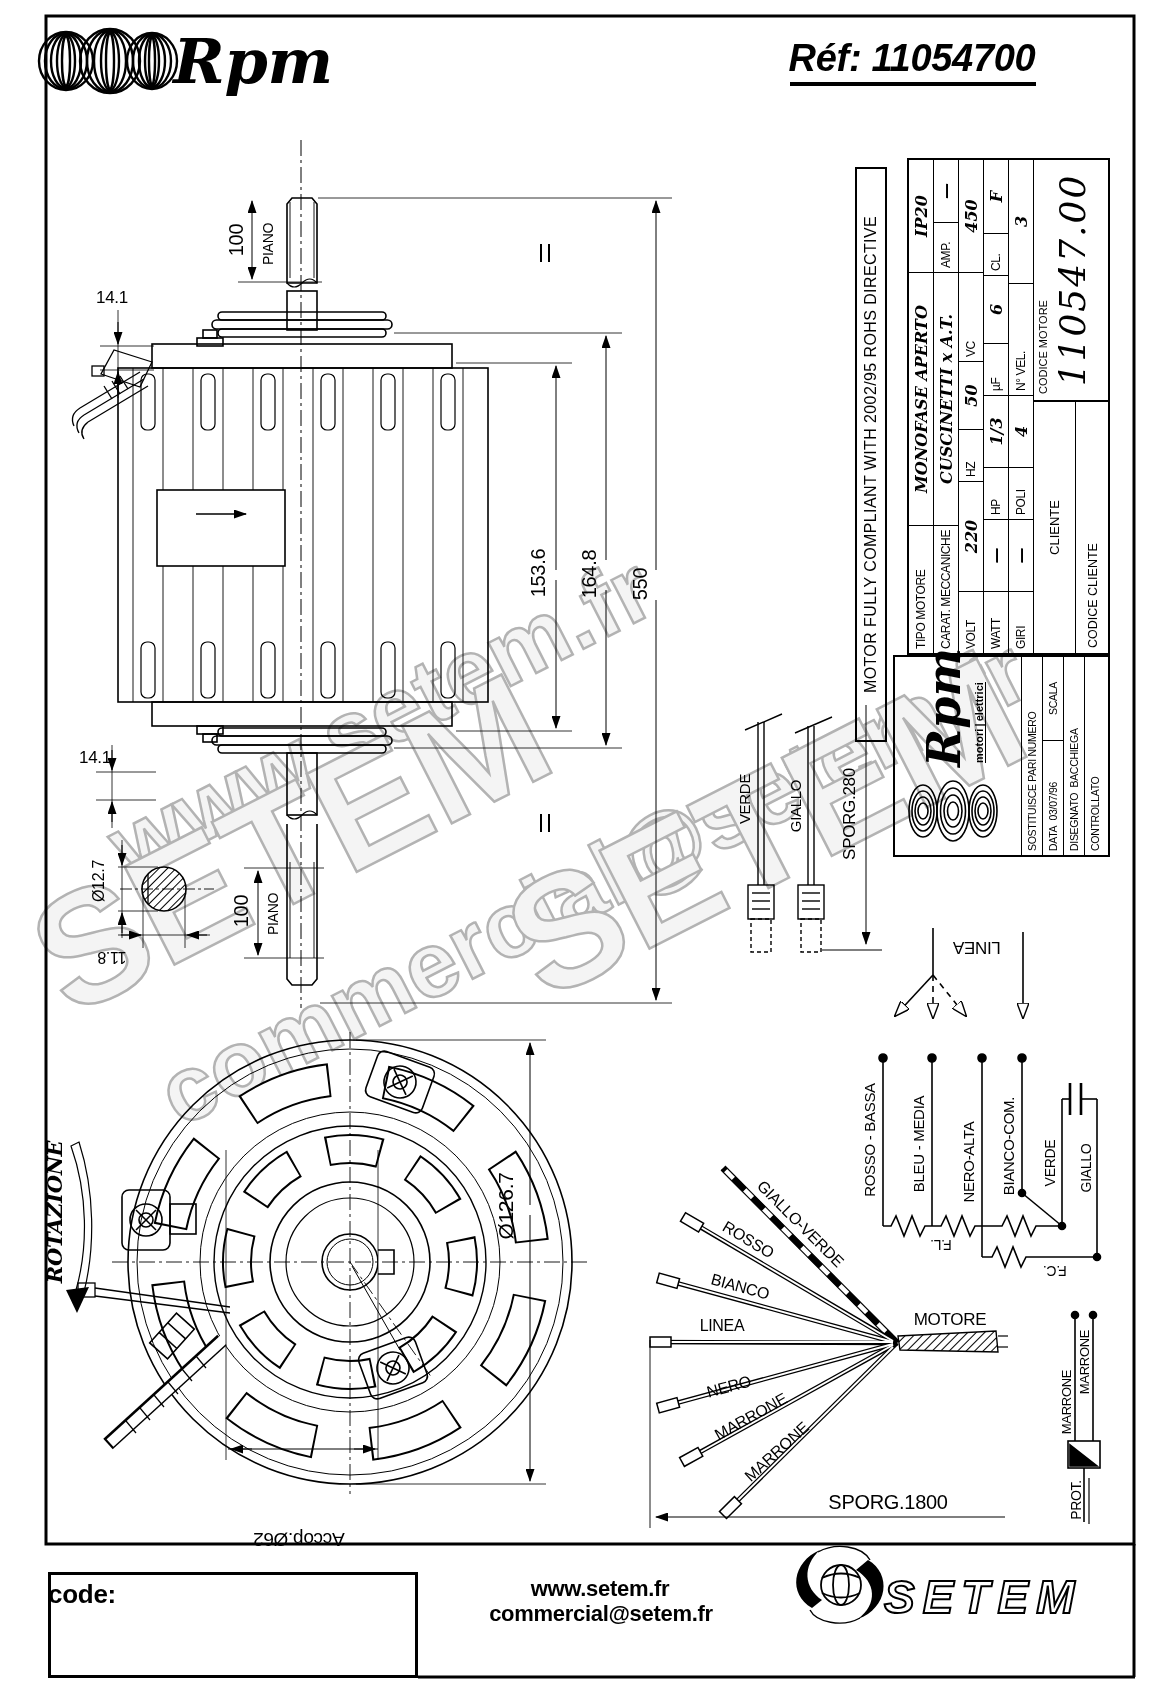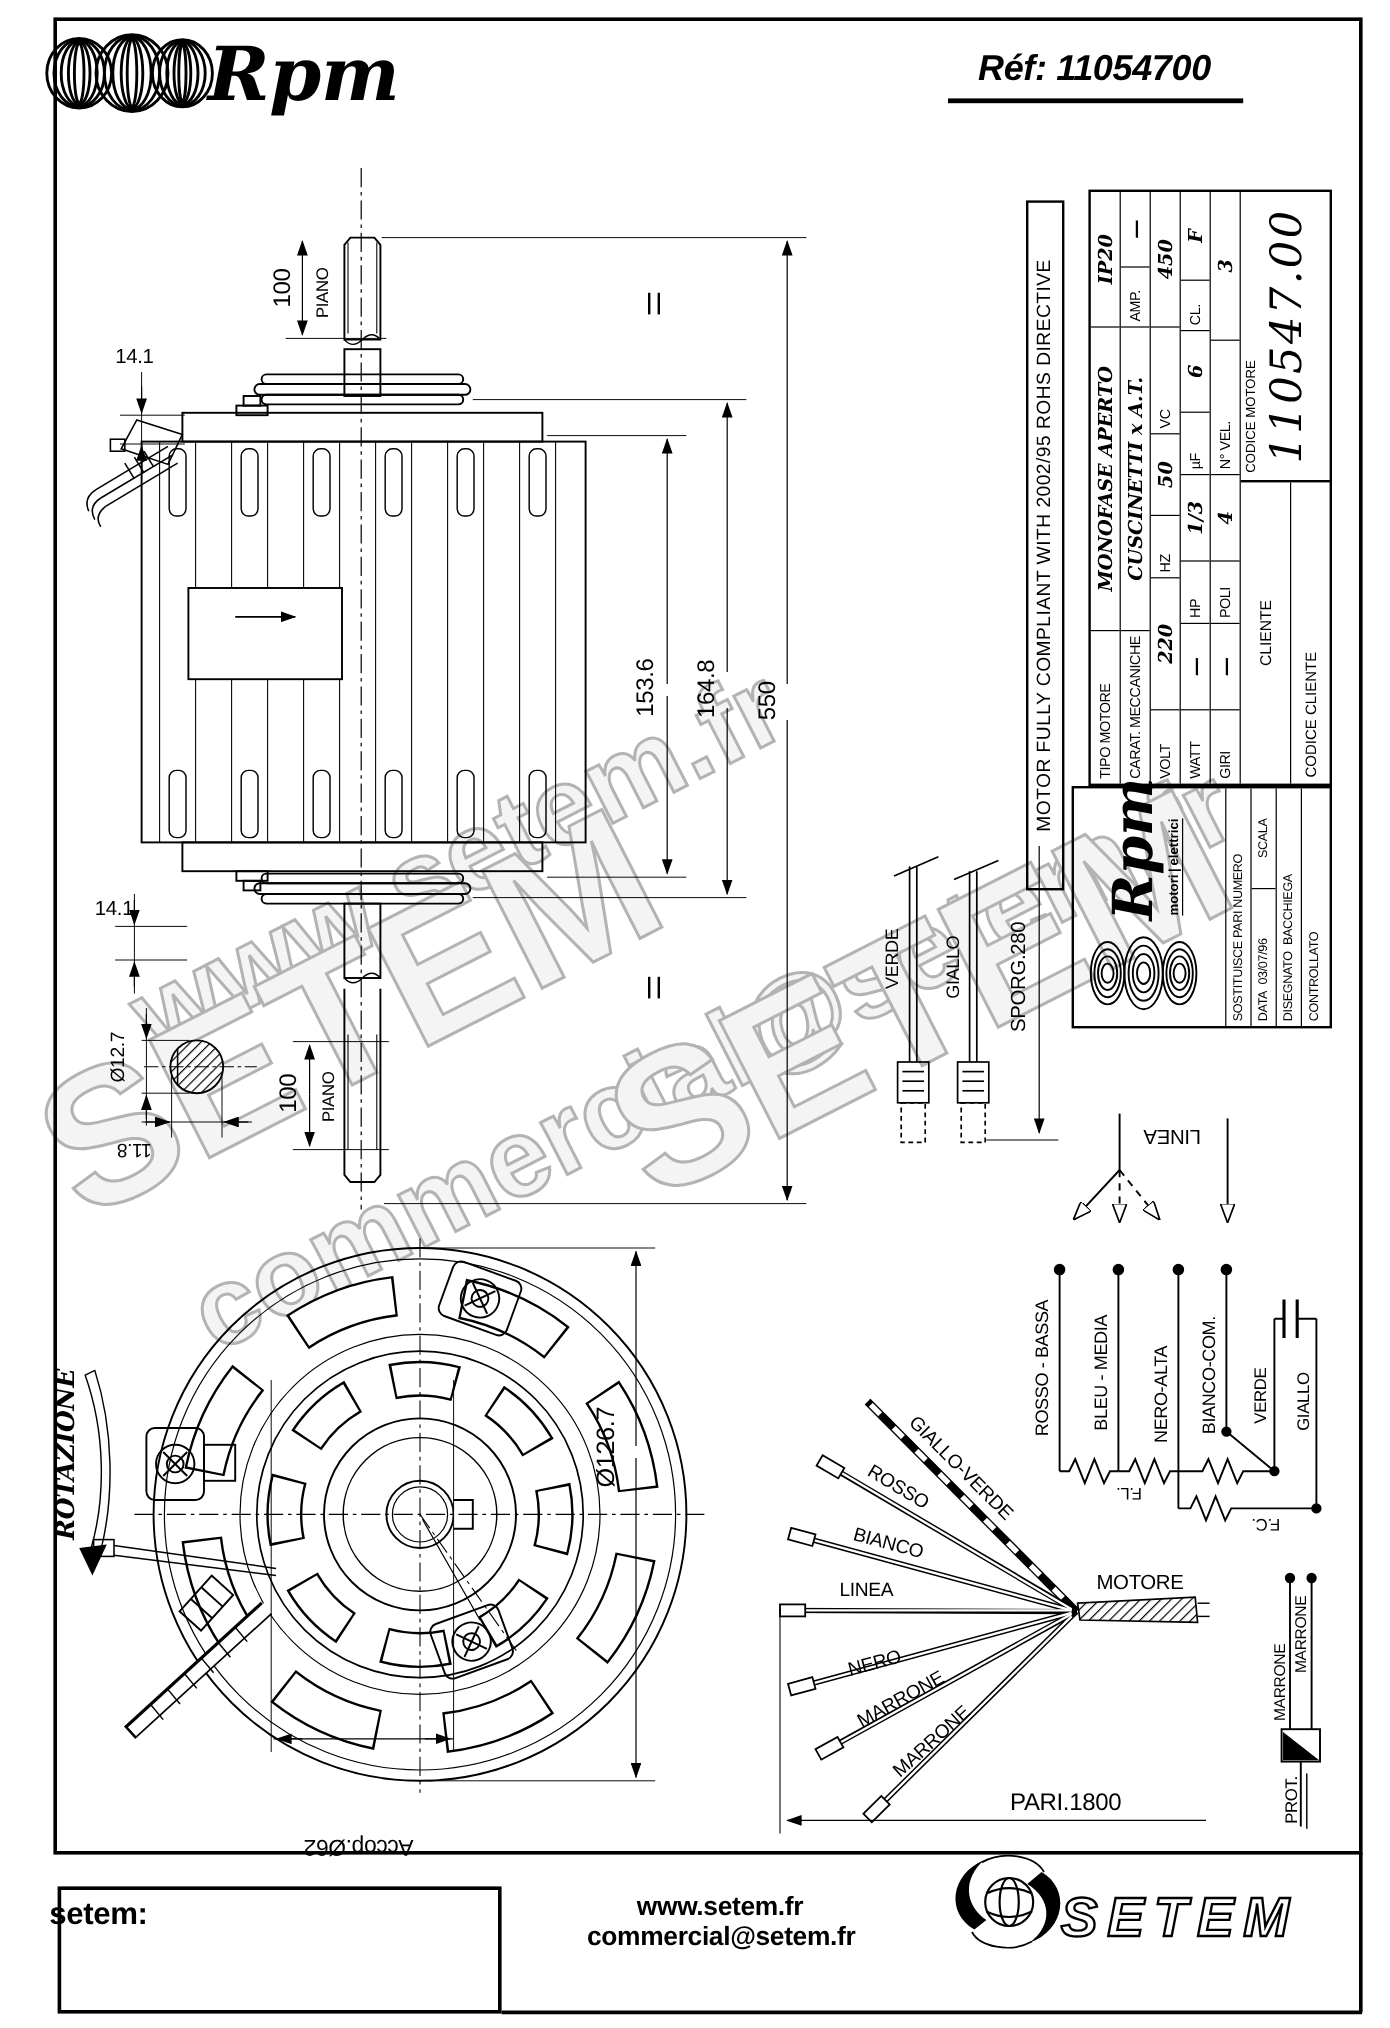--- a/index.html
+++ b/index.html
@@ -440,21 +440,21 @@
     <path d="M822,1593 q19,9 38,0"></path>
     <path d="M812,1608 C788,1594 792,1562 820,1550 C802,1566 804,1588 822,1600 Z" fill="#000" stroke="none"></path>
     <path d="M868,1560 C892,1574 888,1608 858,1619 C878,1604 876,1582 856,1570 Z" fill="#000" stroke="none"></path>
     <path d="M818,1552 C836,1542 862,1546 870,1560" stroke-width="1.4"></path>
     <path d="M860,1618 C842,1628 816,1622 810,1610" stroke-width="1.4"></path>
   </g>
   <text x="884" y="1613" font-size="46" font-style="italic" font-weight="900" letter-spacing="8" fill="#fff" stroke="#000" stroke-width="2" font-family="Liberation Sans, sans-serif">SETEM</text>
 </svg>
 
 <div class="lb ser" style="left:253px;top:62px;font-size:62px;">Rpm</div>
-<div class="lb" style="left:912px;top:58px;font-size:30px;font-weight:bold;font-style:italic;">Réf: 11054700</div>
+<div class="lb" style="left:912px;top:58px;font-size:38px;font-weight:bold;font-style:italic;">Réf: 11054700</div>
 
 <div class="lb r90" style="left:236px;top:240px;font-size:20px;">100</div>
 <div class="lb r90" style="left:268px;top:244px;font-size:14px;">PIANO</div>
 <div class="lb" style="left:112px;top:297px;font-size:17px;">14.1</div>
 <div class="lb r90" style="left:538px;top:573px;font-size:20px;">153.6</div>
 <div class="lb r90" style="left:589px;top:574px;font-size:20px;">164.8</div>
 <div class="lb r90" style="left:640px;top:584px;font-size:20px;">550</div>
 <div class="lb" style="left:95px;top:757px;font-size:17px;">14.1</div>
 <div class="lb r90" style="left:99px;top:881px;font-size:16px;">Ø12.7</div>
 <div class="lb r180" style="left:112px;top:957px;font-size:16px;">11.8</div>
@@ -472,21 +472,21 @@
 <div class="lb r180" style="left:977px;top:947px;font-size:17px;">LINEA</div>
 <div class="lb r90" style="left:869px;top:1140px;font-size:15px;">ROSSO - BASSA</div>
 <div class="lb r90" style="left:918px;top:1144px;font-size:15px;">BLEU - MEDIA</div>
 <div class="lb r90" style="left:968px;top:1162px;font-size:15px;">NERO-ALTA</div>
 <div class="lb r90" style="left:1008px;top:1146px;font-size:15px;">BIANCO-COM.</div>
 <div class="lb r90" style="left:1050px;top:1163px;font-size:14px;">VERDE</div>
 <div class="lb r90" style="left:1086px;top:1168px;font-size:14px;">GIALLO</div>
 <div class="lb r180" style="left:941px;top:1245px;font-size:14px;">F.L.</div>
 <div class="lb r180" style="left:1055px;top:1271px;font-size:14px;">F.C.</div>
 <div class="lb" style="left:950px;top:1319px;font-size:17px;">MOTORE</div>
-<div class="lb" style="left:888px;top:1502px;font-size:20px;">PARI.1800</div>
+<div class="lb" style="left:888px;top:1502px;font-size:20px;">SPORG.1800</div>
 <div class="lb r90" style="left:1066px;top:1402px;font-size:13px;">MARRONE</div>
 <div class="lb r90" style="left:1084px;top:1362px;font-size:13px;">MARRONE</div>
 <div class="lb r90" style="left:1076px;top:1500px;font-size:14px;">PROT.</div>
 
 <div class="lb" style="left:800px;top:1224px;font-size:16px;transform:translate(-50%,-50%) rotate(45deg);">GIALLO-VERDE</div>
 <div class="lb" style="left:748px;top:1240px;font-size:16px;transform:translate(-50%,-50%) rotate(31deg);">ROSSO</div>
 <div class="lb" style="left:740px;top:1287px;font-size:16px;transform:translate(-50%,-50%) rotate(15deg);">BIANCO</div>
 <div class="lb" style="left:722px;top:1326px;font-size:16px;">LINEA</div>
 <div class="lb" style="left:729px;top:1387px;font-size:16px;transform:translate(-50%,-50%) rotate(-15deg);">NERO</div>
 <div class="lb" style="left:751px;top:1417px;font-size:16px;transform:translate(-50%,-50%) rotate(-29deg);">MARRONE</div>
@@ -574,17 +574,17 @@
       </div>
       <div id="sright">
         <div id="cmlabel">CODICE MOTORE</div>
         <div id="cmvalue">110547.00</div>
       </div>
     </div>
   </div>
 </div>
 
 <div id="codebox"></div>
-<div class="lb" style="left:82px;top:1594px;font-size:26px;font-weight:bold;">setem:</div>
+<div class="lb" style="left:82px;top:1594px;font-size:26px;font-weight:bold;">code:</div>
 <div class="lb" style="left:600px;top:1589px;font-size:22px;font-weight:bold;">www.setem.fr</div>
 <div class="lb" style="left:601px;top:1614px;font-size:22px;font-weight:bold;">commercial@setem.fr</div>
 
 </div>
 
 </body></html>

